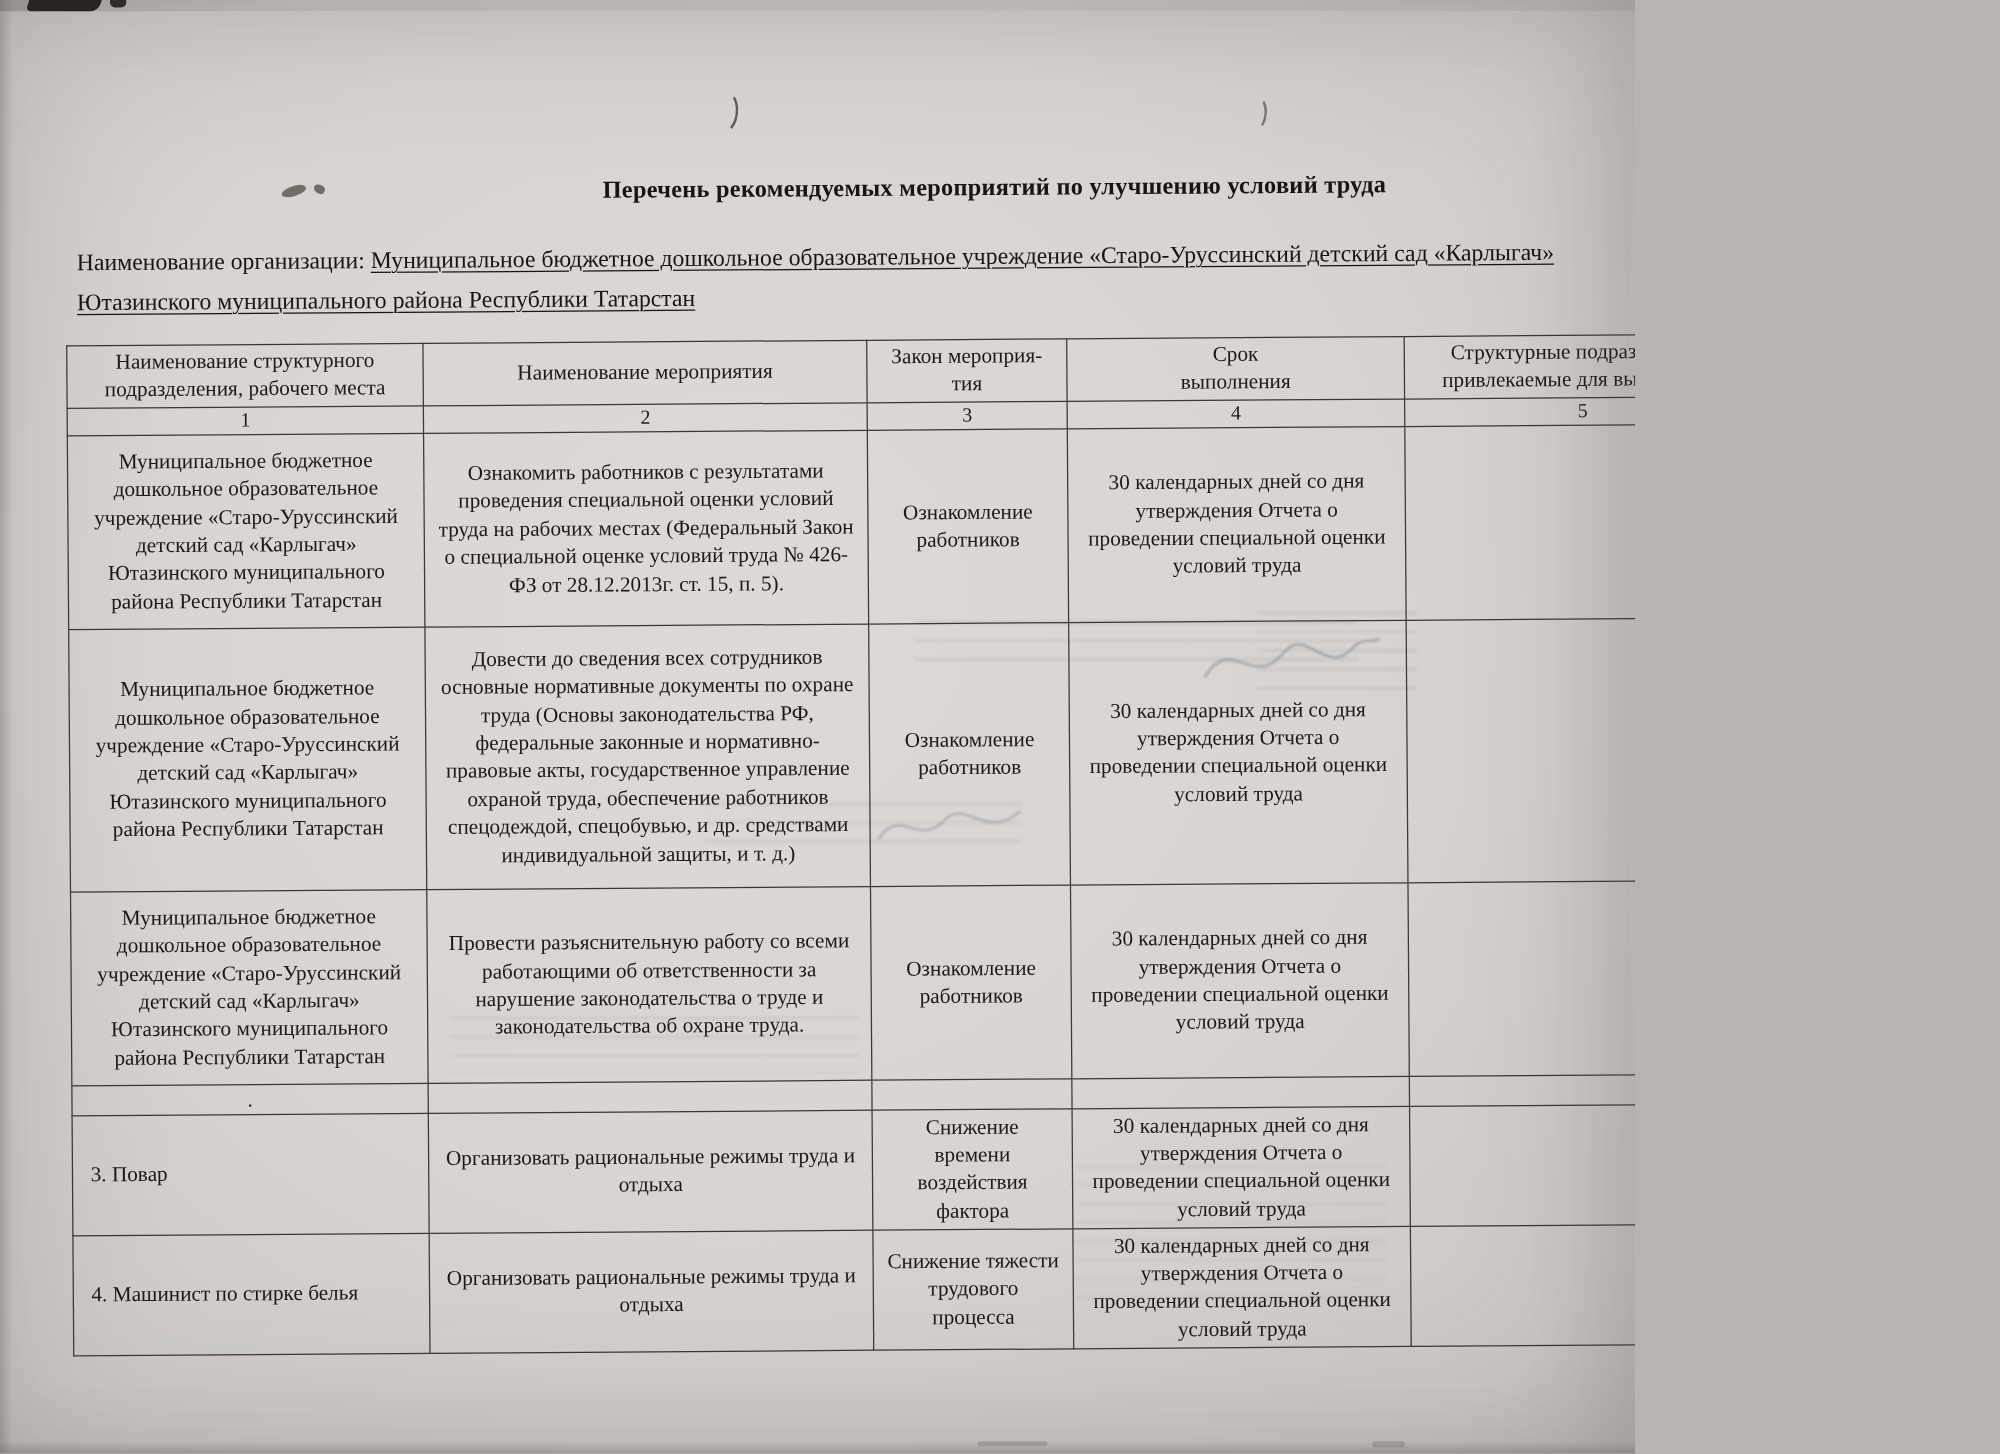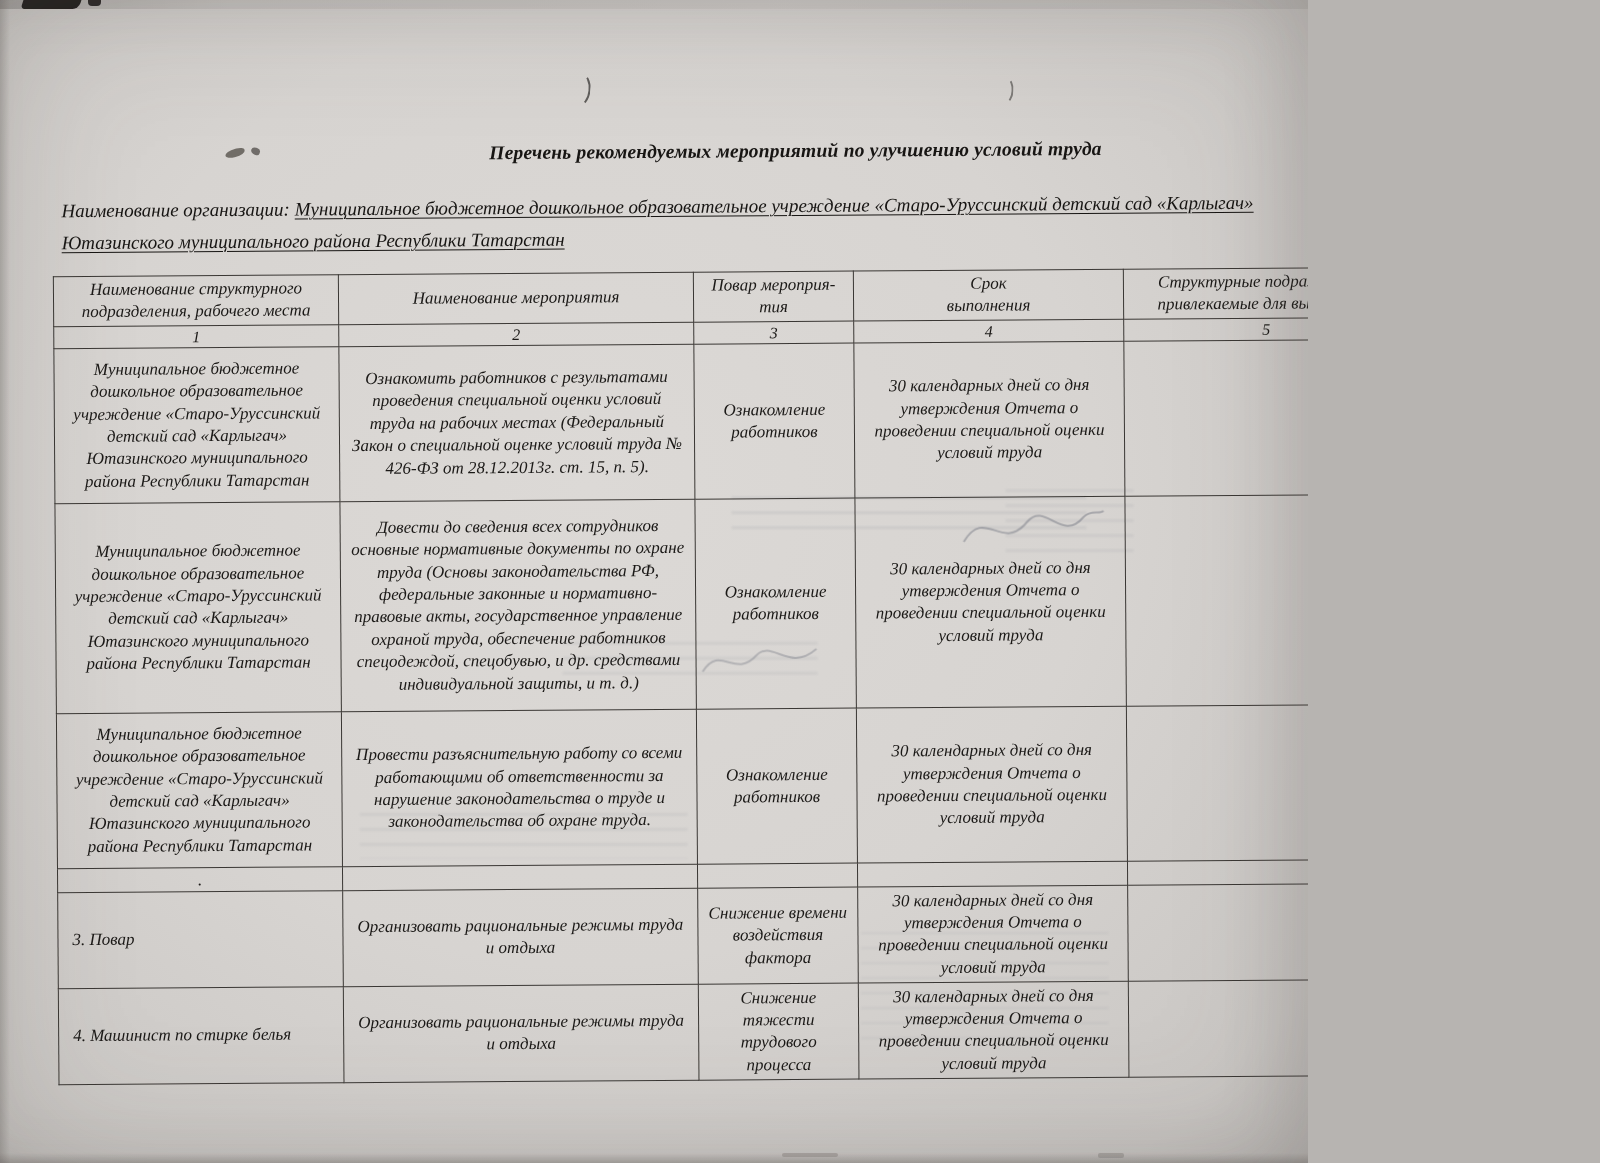--- a/index.html
+++ b/index.html
@@ -5,21 +5,20 @@
   * { margin:0; padding:0; box-sizing:border-box; }
   html,body { width:1600px; height:1163px; }
   body {
     font-family:"Liberation Serif", serif;
     background:#b7b4b1;
     overflow:hidden;
   }
   .scan {
     position:relative; width:1308px; height:1163px; overflow:hidden;
     background: radial-gradient(ellipse at 45% 42%, #dcd9d6 0%, #d7d4d1 50%, #cac7c4 88%, #bfbcb9 100%);
-    font-style: italic;
   }
   .scan::after{
     content:""; position:absolute; inset:0; pointer-events:none;
     box-shadow: inset 0 0 140px rgba(80,75,70,.20), inset -30px 0 60px rgba(90,86,82,.12);
   }
   .tilt { position:absolute; inset:0; transform:rotate(-0.4deg); transform-origin:50% 50%; }
 
   
   .edge-top { position:absolute; top:0; left:0; right:0; height:9px;
     background:linear-gradient(90deg,#84817e 0%,#a7a4a1 7%,#bcb9b6 18%,#c6c3c0 60%,#b3b0ad 100%); opacity:.55; }
@@ -133,21 +132,21 @@
           <col style="width:160px">
         <col style="width:270px">
           <col style="width:285px">
           <col style="width:132px">
       </colgroup>
       <thead>
         <tr>
           <th>Наименование структурного
 подразделения, рабочего места</th>
           <th>Наименование мероприятия</th>
-          <th>Повар мероприя-
+          <th>Закон мероприя-
 тия</th>
           <th>Срок
 выполнения</th>
           <th>Структурные подразделения,
 привлекаемые для выполнения</th>
           <th>Отметка о
 выполнении</th>
         </tr>
         <tr class="nums">
           <td>1</td>

